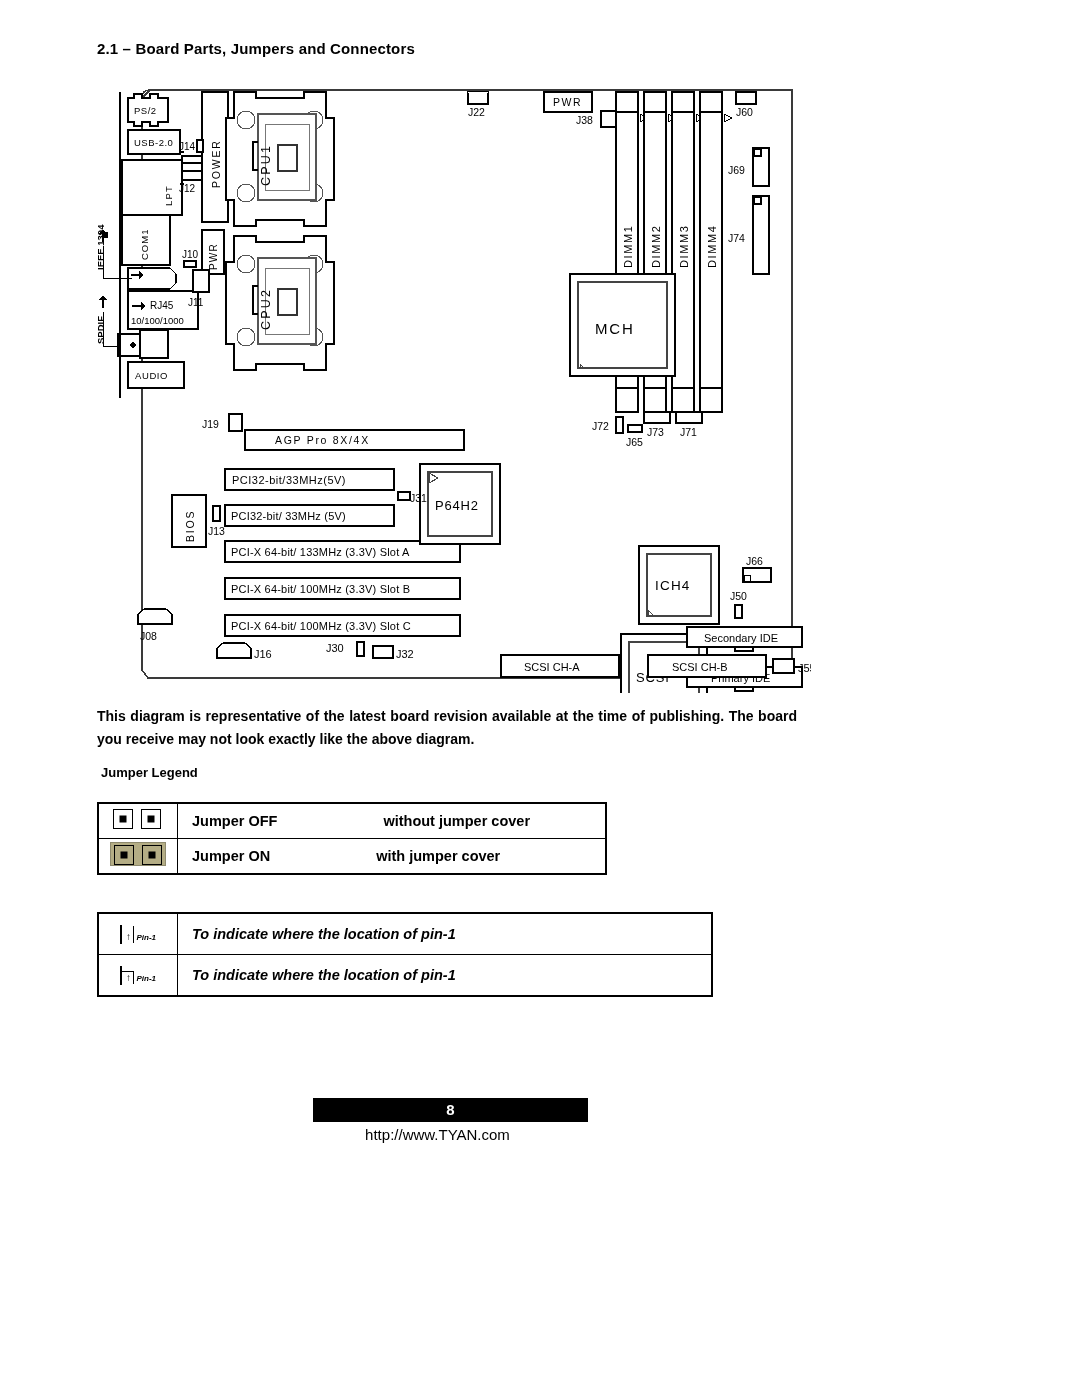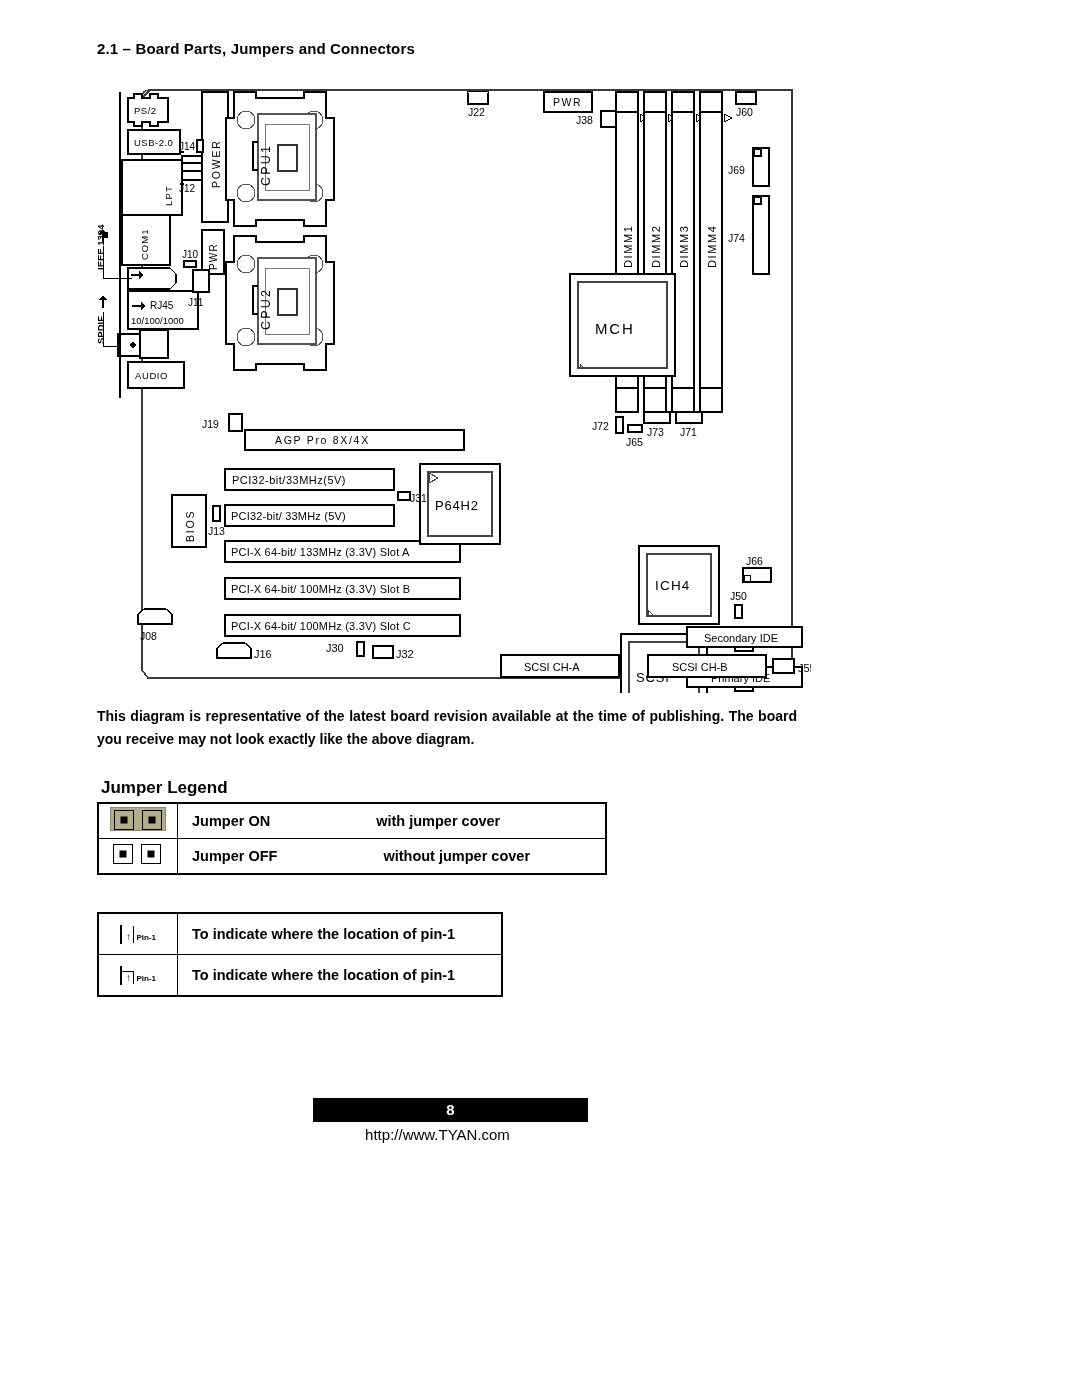--- a/index.html
+++ b/index.html
@@ -44,23 +44,22 @@
     width: 700px;
     font-size: 14px;
     font-weight: bold;
     line-height: 23px;
     text-align: justify;
   }
   #jumper-legend-title {
     position: absolute;
     left: 101px;
     top: 765px;
-    font-size: 17px;
+    font-size: 13px;
     font-weight: bold;
-    margin-top: 13px;
   }
 
   
   .legend-table {
     position: absolute;
     border-collapse: collapse;
     border: 2.5px solid #000;
     background: #fff;
   }
   .legend-table td {
@@ -77,21 +76,21 @@
     font-size: 14.5px;
     font-weight: bold;
     padding: 6px 0 6px 14px;
   }
   .legend-table .label-cell .second {
     display: inline-block;
     margin-left: 106px;
   }
 
   #legend-jumper { left: 97px; top: 802px; width: 510px; }
-  #legend-pin1   { left: 97px; top: 912px; width: 406px; }
+  #legend-pin1   { left: 97px; top: 912px; width: 616px; font-style: italic; }
 
   #legend-pin1 .icon-cell { padding: 5px 0 3px 0; }
   #legend-pin1 .label-cell { padding: 12px 8px 12px 14px; }
 
   
   .jmp {
     display: inline-block;
     width: 56px;
     height: 24px;
     position: relative;
@@ -533,44 +532,44 @@
 </svg>
 </div>
 
 <div id="intro-paragraph">This diagram is representative of the latest board revision available at the time of publishing.  The board you receive may not look exactly like the above diagram.</div>
 <div id="jumper-legend-title">Jumper Legend</div>
 
 <table class="legend-table" id="legend-jumper">
   <tbody>
       <tr>
     <td class="icon-cell">
+      <span class="jmp off">
+        <span class="pad left">
+              <i></i>
+            </span><span class="pad right">
+              <i></i>
+            </span>
+      </span>
+    </td>
+    <td class="label-cell">
+      <span>Jumper OFF</span><span class="second">without jumper cover</span>
+    </td>
+  </tr>
+  <tr>
+    <td class="icon-cell">
       <span class="jmp on">
         <span class="pad left">
               <i></i>
             </span><span class="pad right">
               <i></i>
             </span>
       </span>
     </td>
     <td class="label-cell">
       <span>Jumper ON</span><span class="second">with jumper cover</span>
-    </td>
-  </tr>
-  <tr>
-    <td class="icon-cell">
-      <span class="jmp off">
-        <span class="pad left">
-              <i></i>
-            </span><span class="pad right">
-              <i></i>
-            </span>
-      </span>
-    </td>
-    <td class="label-cell">
-      <span>Jumper OFF</span><span class="second">without jumper cover</span>
     </td>
   </tr>
 </tbody>
   </table>
 
 <table class="legend-table" id="legend-pin1">
   <tbody>
       <tr>
     <td class="icon-cell">
       <span class="pin1-box">

